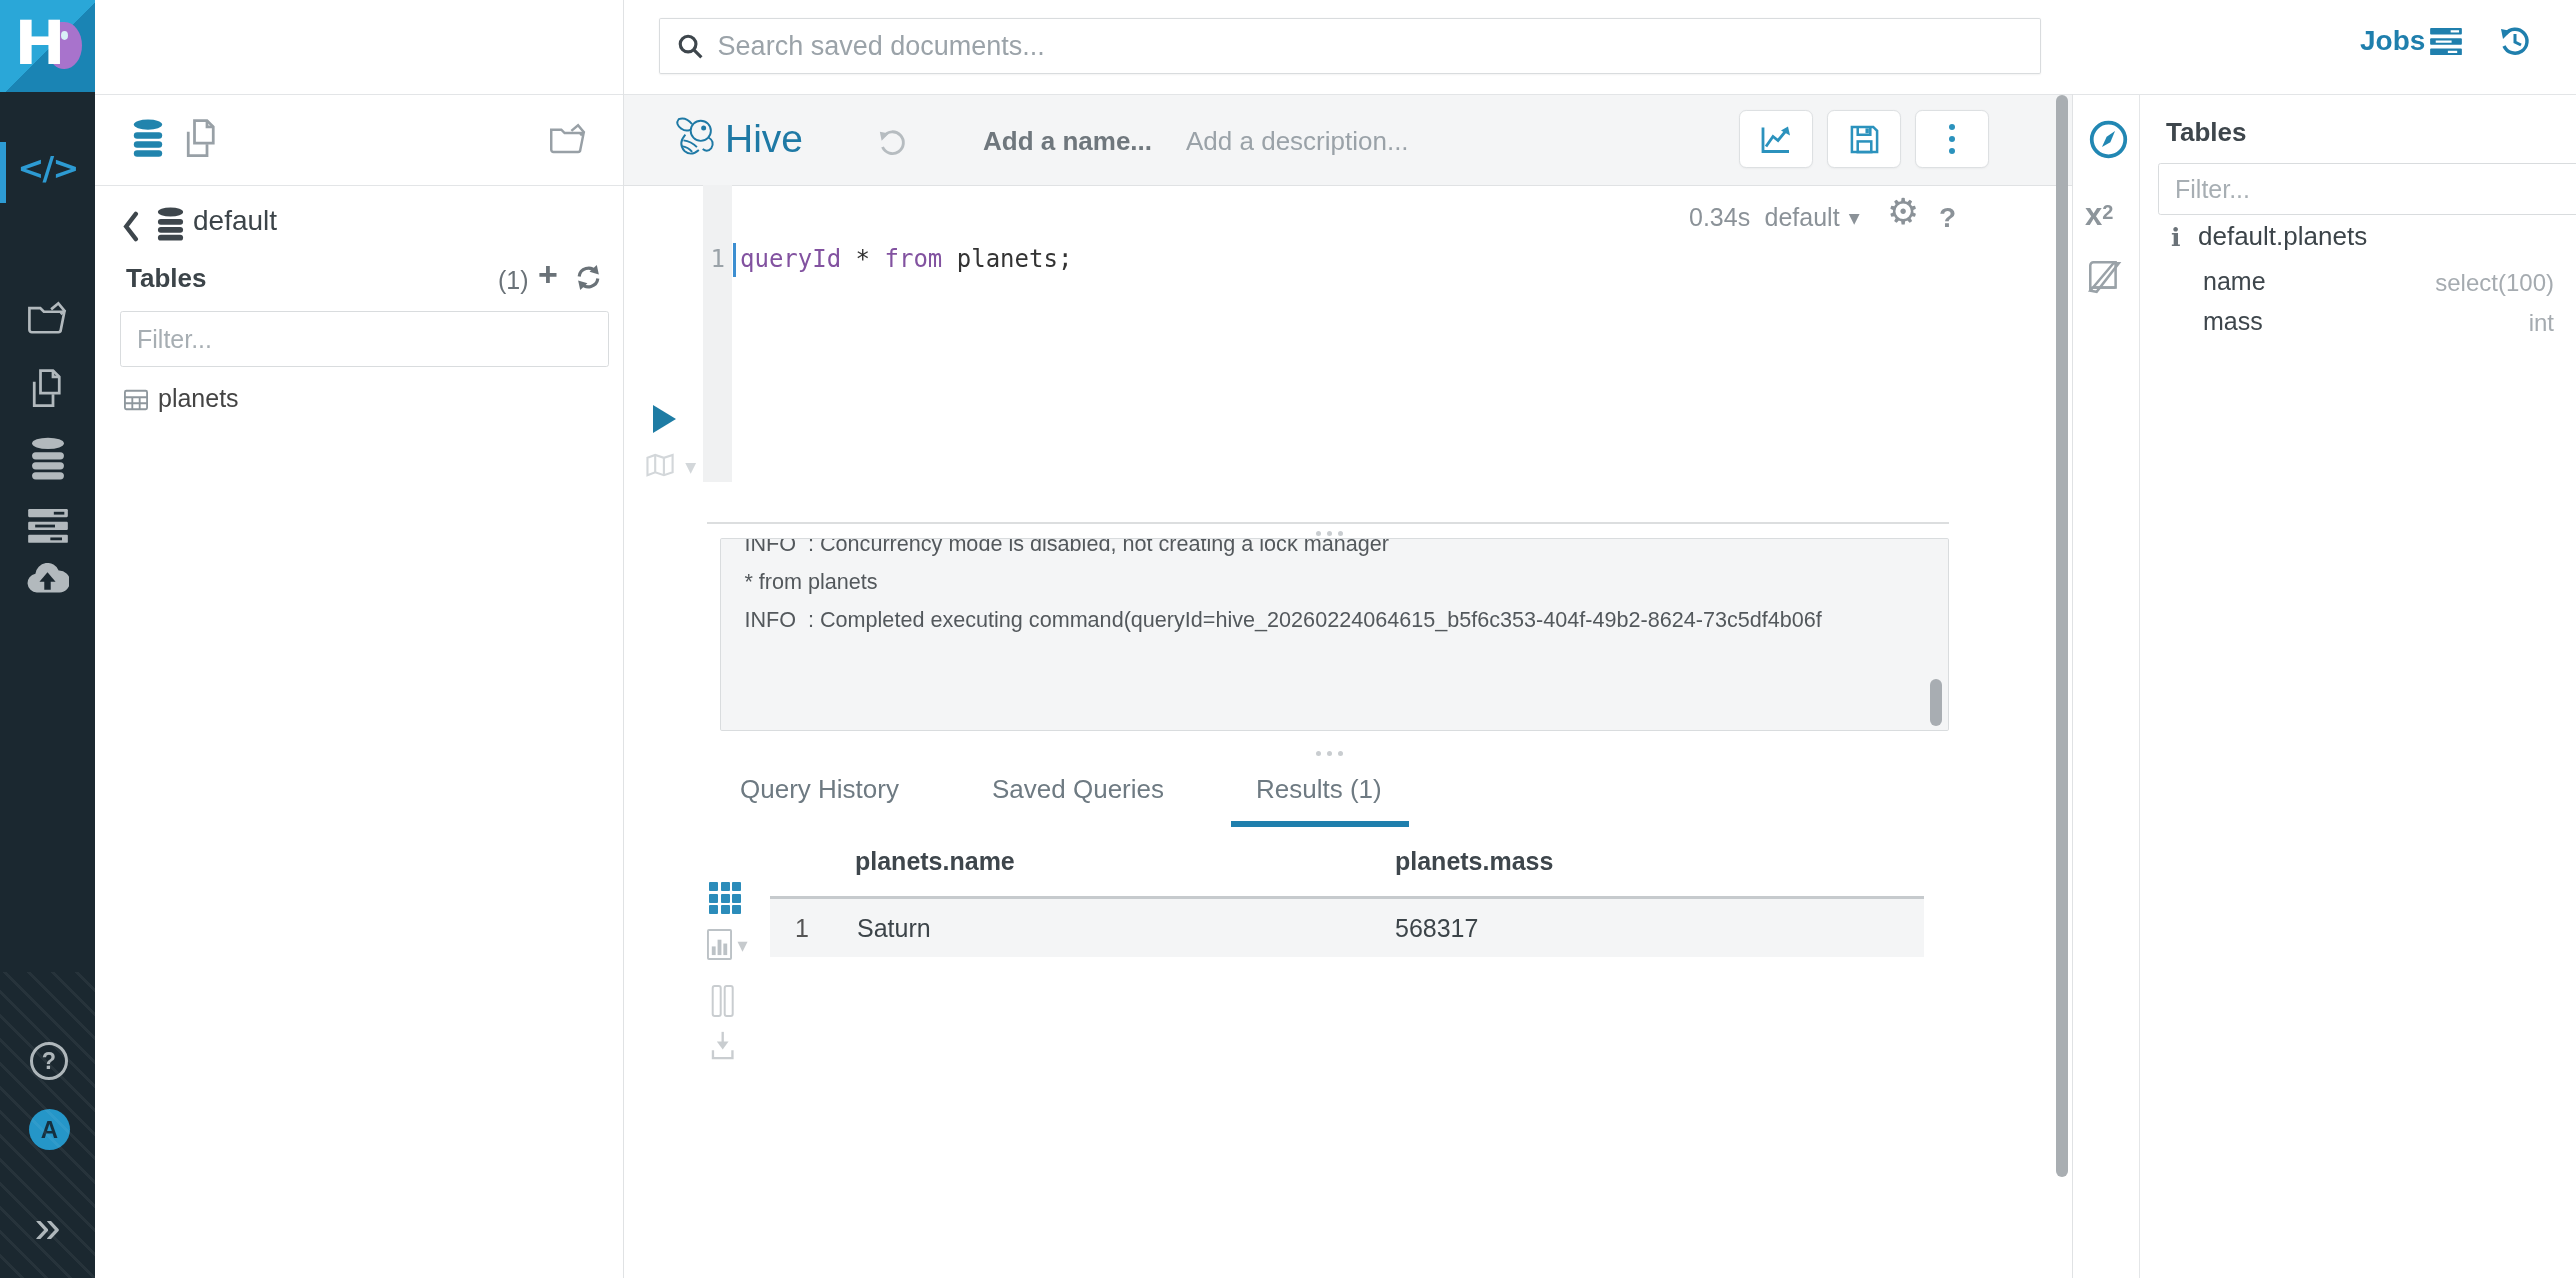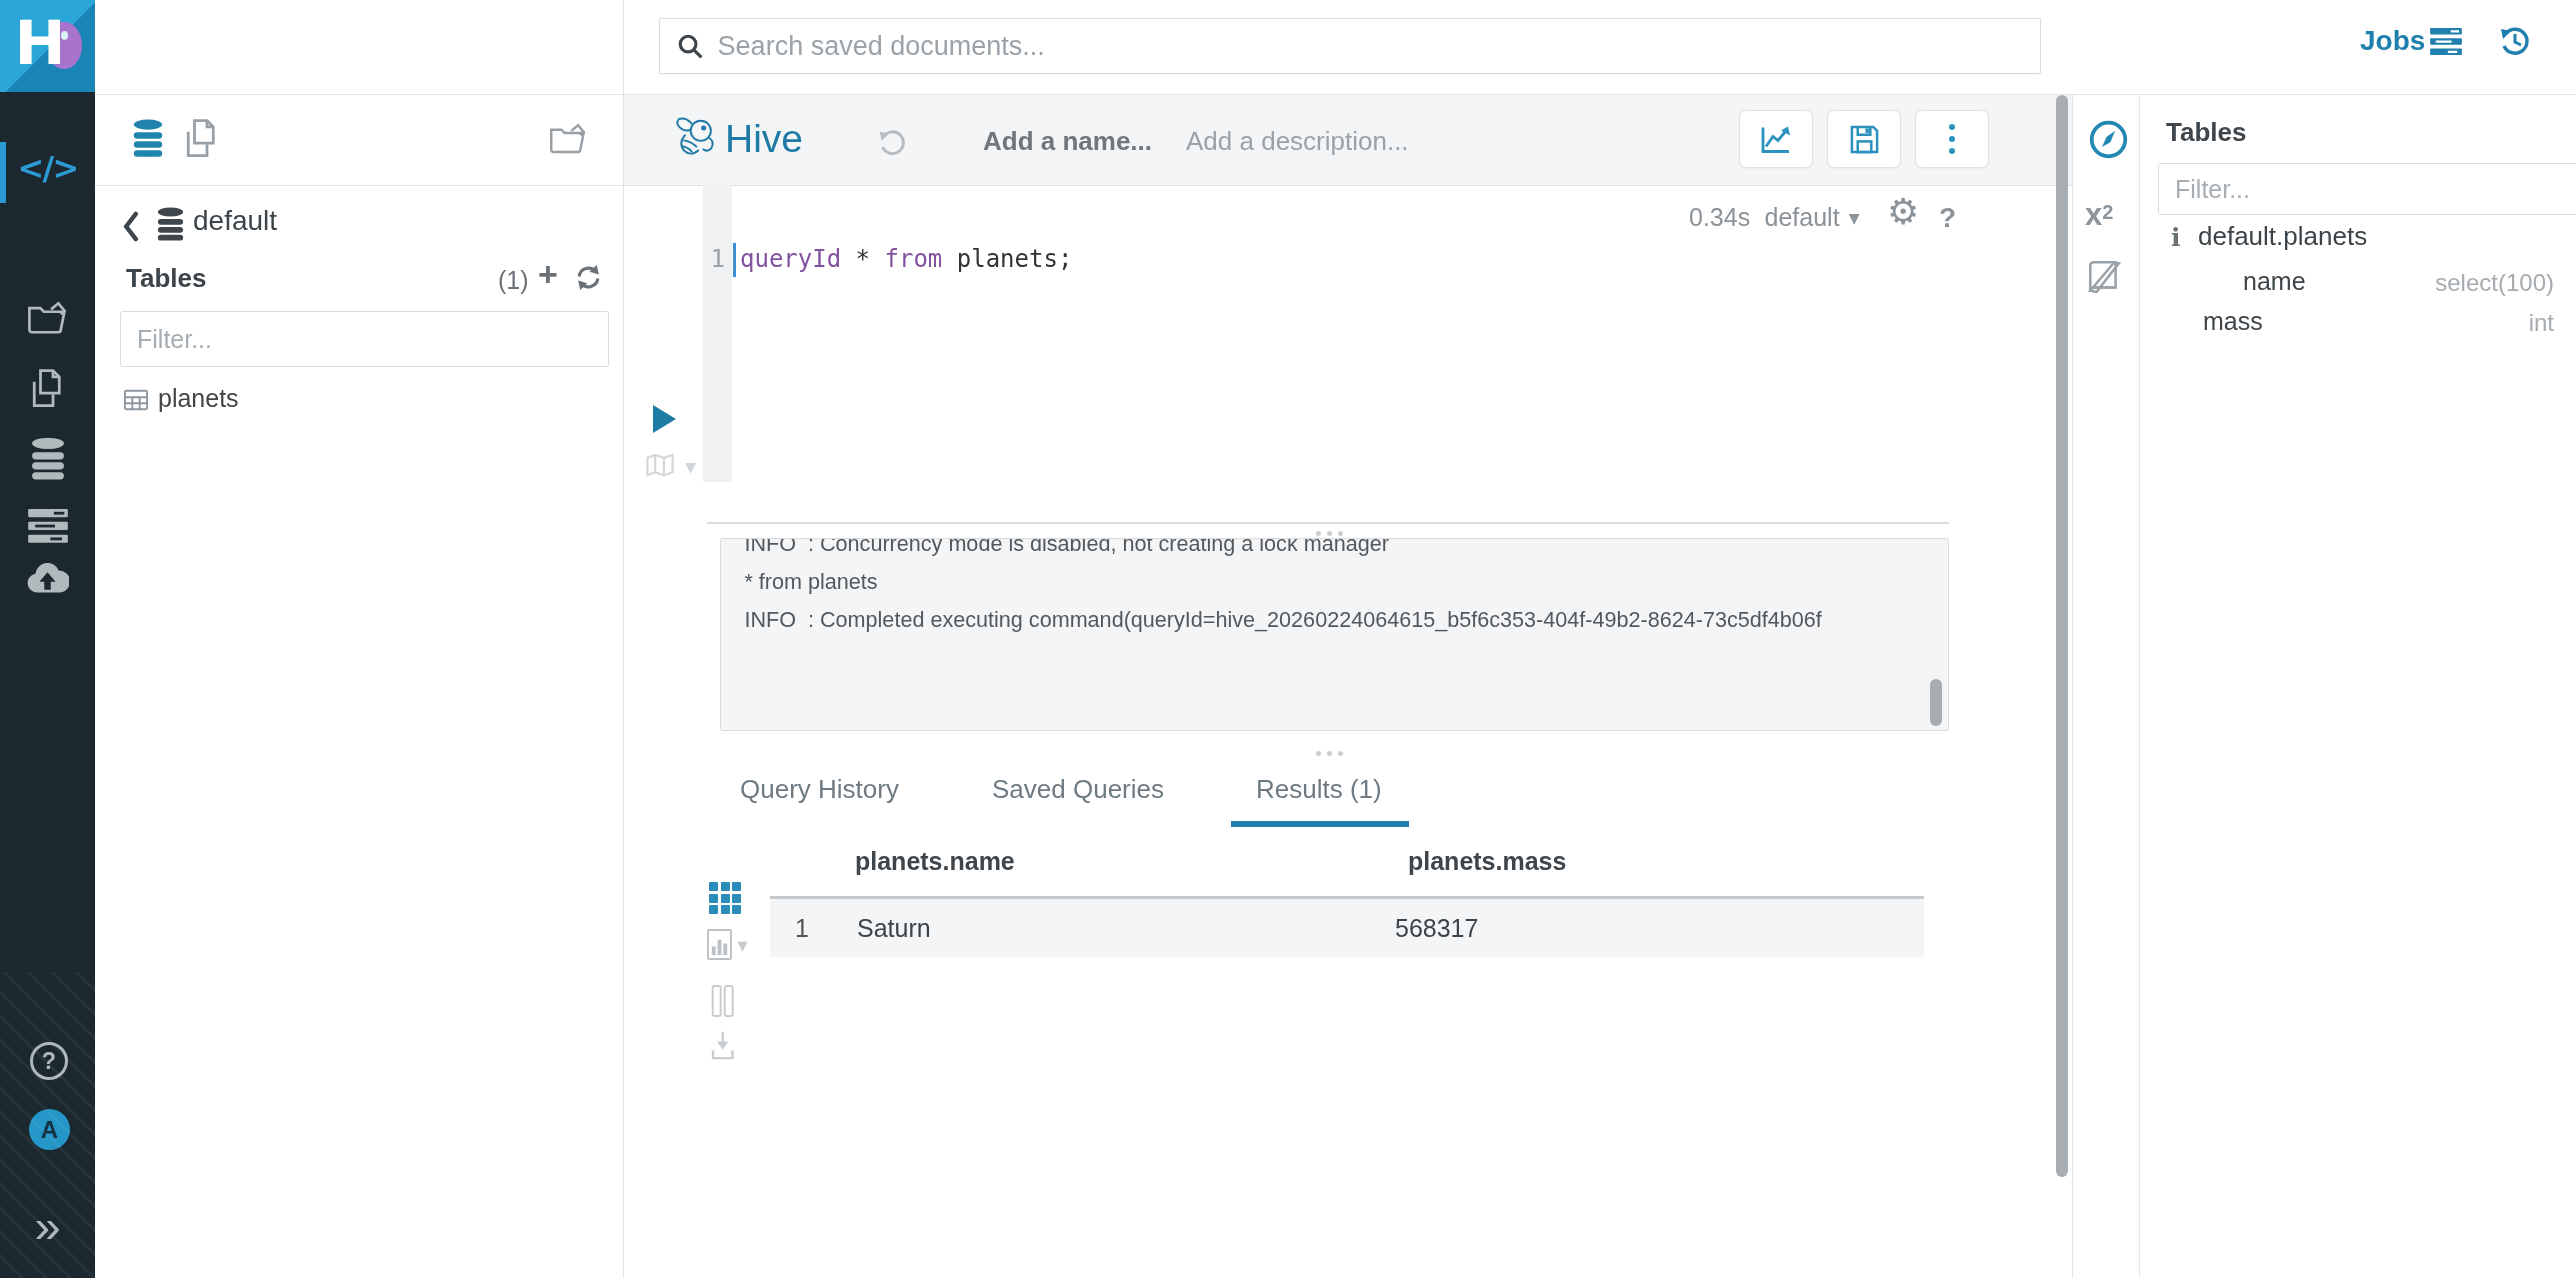--- a/index.html
+++ b/index.html
@@ -356,21 +356,21 @@
       <i></i>
       <i></i>
     </div>
 
   <div class="abs tab" style="left:740px;">Query History</div>
   <div class="abs tab" style="left:992px;">Saved Queries</div>
   <div class="abs tab" style="left:1256px;">Results (1)</div>
   <div class="abs tab-underline"></div>
 
   <div class="abs th" style="left:855px;">planets.name</div>
-  <div class="abs th" style="left:1395px;margin-left:13px;">planets.mass</div>
+  <div class="abs th" style="left:1395px;">planets.mass</div>
   <div class="abs result-sep"></div>
   <div class="abs result-row"></div>
   <div class="abs cell" style="left:795px; color:#555;">1</div>
   <div class="abs cell" style="left:857px;">Saturn</div>
   <div class="abs cell" style="left:1395px;">568317</div>
 
   <div class="abs grid-ic">
       <i></i>
       <i></i>
       <i></i>
@@ -420,19 +420,19 @@
       <path d="M5 6 a3 3 0 0 1 3-3 h21 v24 h-21 a3 3 0 0 0 -3 3 z"></path>
       <path d="M8 27 h21"></path>
     </svg>
   </div>
   <div class="abs vline" style="left:2139px; top:94px; height:1184px; background:#e4e6e8;"></div>
 
   <div class="abs rp-title">Tables</div>
   <input class="abs filter" style="left: 2158px; top: 163px; width: 432px; height: 52px;" placeholder="Filter...">
   <div class="abs info-i">i</div>
   <div class="abs entity">default.planets</div>
-  <div class="abs col-name" style="left:2203px; top:267px;margin-left:40px;">name</div>
+  <div class="abs col-name" style="left:2203px; top:267px;">name</div>
   <div class="abs col-type" style="left:2338px; top:269px;">select(100)</div>
   <div class="abs col-name" style="left:2203px; top:307px;">mass</div>
   <div class="abs col-type" style="left:2338px; top:309px;">int</div>
 
 </div>
 
 
 </body></html>

